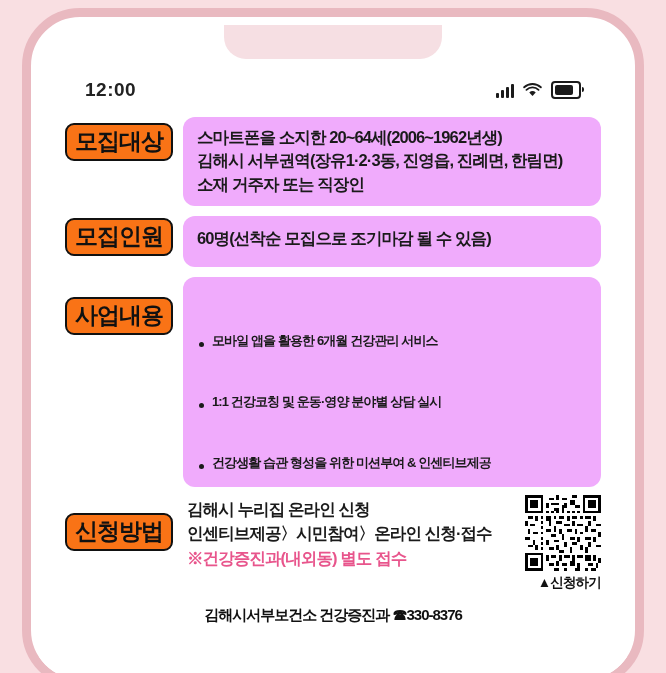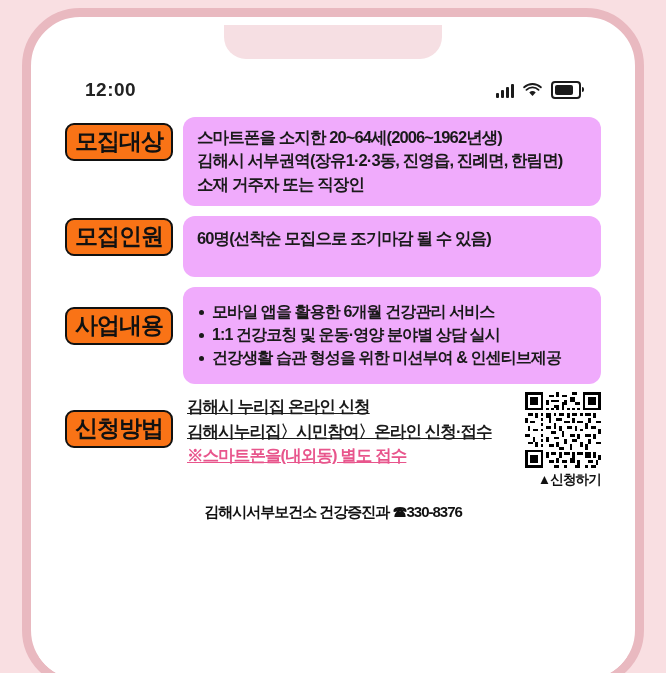--- a/index.html
+++ b/index.html
@@ -175,64 +175,64 @@
     line-height: 1.42;
     letter-spacing: -0.9px;
     white-space: nowrap;
   }
   .panel ul {
     margin: 0;
     padding: 0;
     list-style: none;
   }
   .panel li {
-    font-size: 16px;
+    font-size: 13px;
     font-weight: bold;
     color: #1a1a1a;
     line-height: 1.46;
     letter-spacing: -0.9px;
     position: relative;
     padding-left: 15px;
     white-space: nowrap;
+    margin-top: 42px;
   }
   .panel li::before {
     content: "";
     position: absolute;
     left: 2px;
     top: 10px;
     width: 5px;
     height: 5px;
     background: #1a1a1a;
     border-radius: 50%;
   }
 
   .row-target .tag { margin-top: 6px; }
   .row-count .tag { margin-top: 2px; }
-  .row-count .panel { padding-top: 11px; padding-bottom: 26px; }
+  .row-count .panel { padding-top: 11px; padding-bottom: 16px; }
   .row-content .tag { margin-top: 20px; }
   .row-content .panel { padding: 13px 12px 14px 14px; }
   .row-apply .tag { margin-top: 16px; }
 
   
   .apply-body {
     flex: 1 1 auto;
     display: flex;
     align-items: flex-start;
     justify-content: space-between;
     padding-left: 4px;
   }
   .apply-lines p {
     margin: 0;
     font-size: 16.5px;
     font-weight: bold;
     color: #1a1a1a;
     line-height: 1.5;
     letter-spacing: -0.9px;
     white-space: nowrap;
-    text-decoration: underline;
   }
   .apply-lines p.highlight { color: #e8558c; }
 
   .qr-block {
     text-align: right;
     margin-left: 8px;
     margin-top: -2px;
   }
   .qr-code {
     width: 76px;
@@ -316,22 +316,22 @@
             <li>건강생활 습관 형성을 위한 미션부여 &amp; 인센티브제공</li>
           </ul>
         </div>
       </div>
 
       <div class="row row-apply">
         <div class="tag">신청방법</div>
         <div class="apply-body">
           <div class="apply-lines">
             <p>김해시 누리집 온라인 신청</p>
-            <p>김해시누리집〉시민참여〉온라인 신청·접수</p>
-            <p class="highlight">※스마트폰을(내외동) 별도 접수</p>
+            <p>인센티브제공〉시민참여〉온라인 신청·접수</p>
+            <p class="highlight">※건강증진과(내외동) 별도 접수</p>
           </div>
           <div class="qr-block">
             <svg class="qr-code" viewBox="0 0 29 29" shape-rendering="crispEdges">
               <rect width="29" height="29" fill="#ffffff"></rect>
               <g fill="#000000">
 
                 <rect x="0" y="0" width="7" height="1"></rect>
                   <rect x="0" y="6" width="7" height="1"></rect>
                 <rect x="0" y="0" width="1" height="7"></rect>
                   <rect x="6" y="0" width="1" height="7"></rect>

